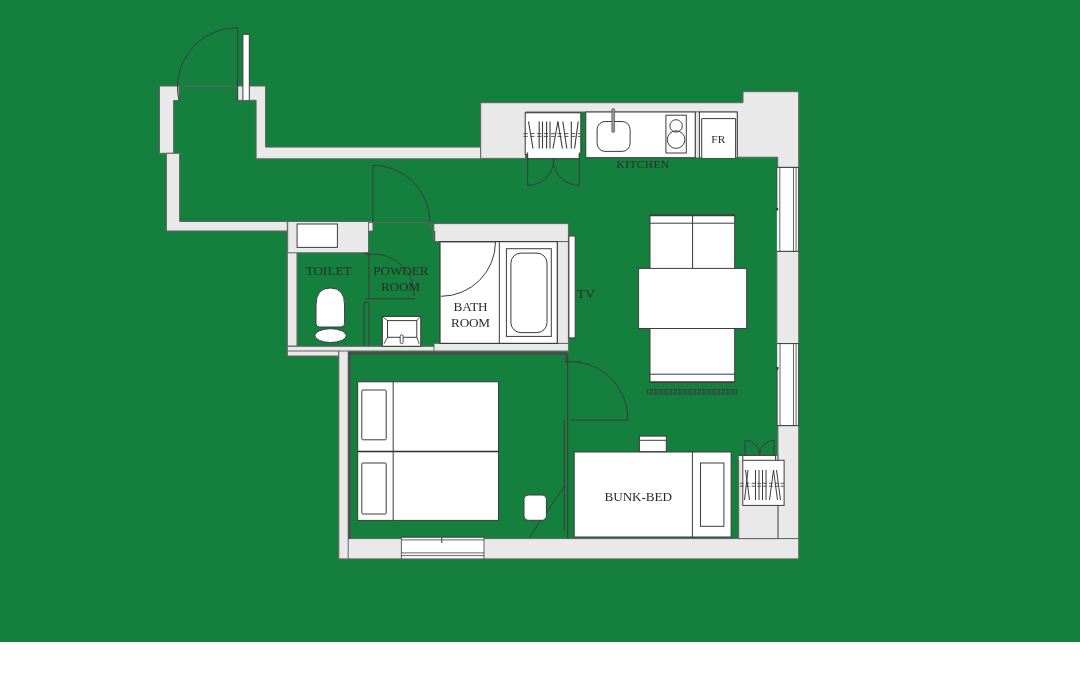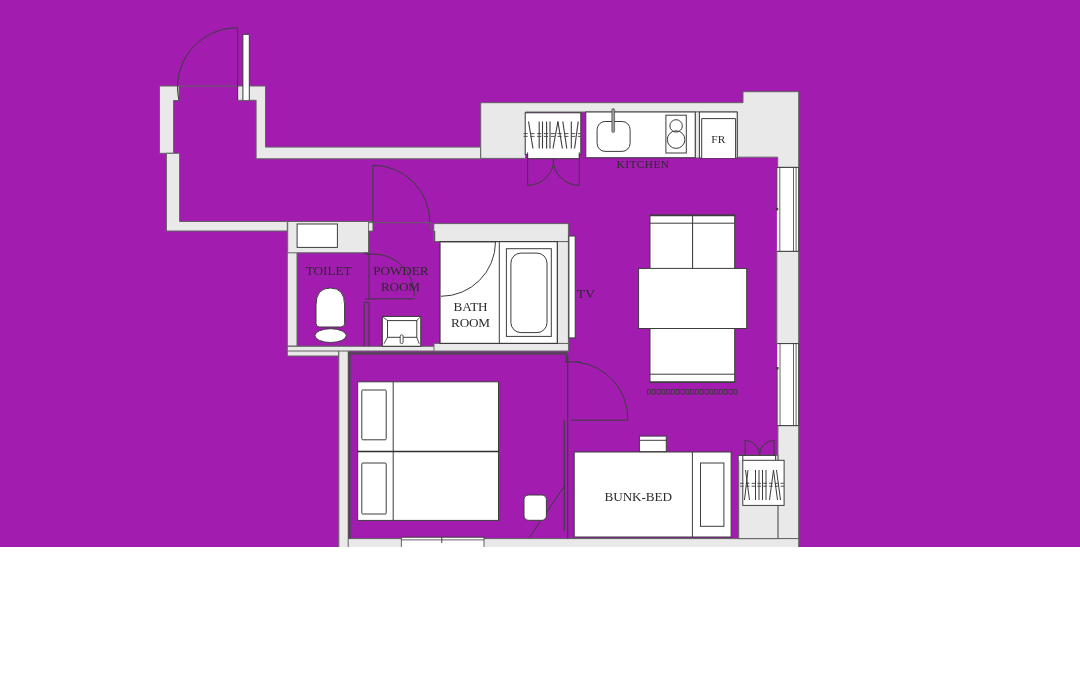--- a/index.html
+++ b/index.html
@@ -1,16 +1,16 @@
 <!DOCTYPE html>
 <html><head>
 <meta charset="utf-8">
 <style>
   html,body{margin:0;padding:0;background:#ffffff;}
-  .wrap{width:1080px;height:547px;position:relative;background:#a21caf;overflow:hidden;will-change:transform;}
+  .wrap{width:1080px;height:642px;position:relative;background:#15803d;overflow:hidden;will-change:transform;}
   svg{display:block;}
   text{font-family:"Liberation Serif", serif; fill:#2b2b2b;}
 </style>
 </head>
 <body>
 <div class="wrap">
 <svg width="1080" height="700" viewBox="0 0 1080 700">
 <g fill="none" stroke="none">
 
 <path d="M159.5,86 L179,86 L179,100.5 L173.6,100.5 L173.6,153.3 L159.5,153.3 Z" fill="#e9e9e9" stroke="#636363" stroke-width="1"></path>

